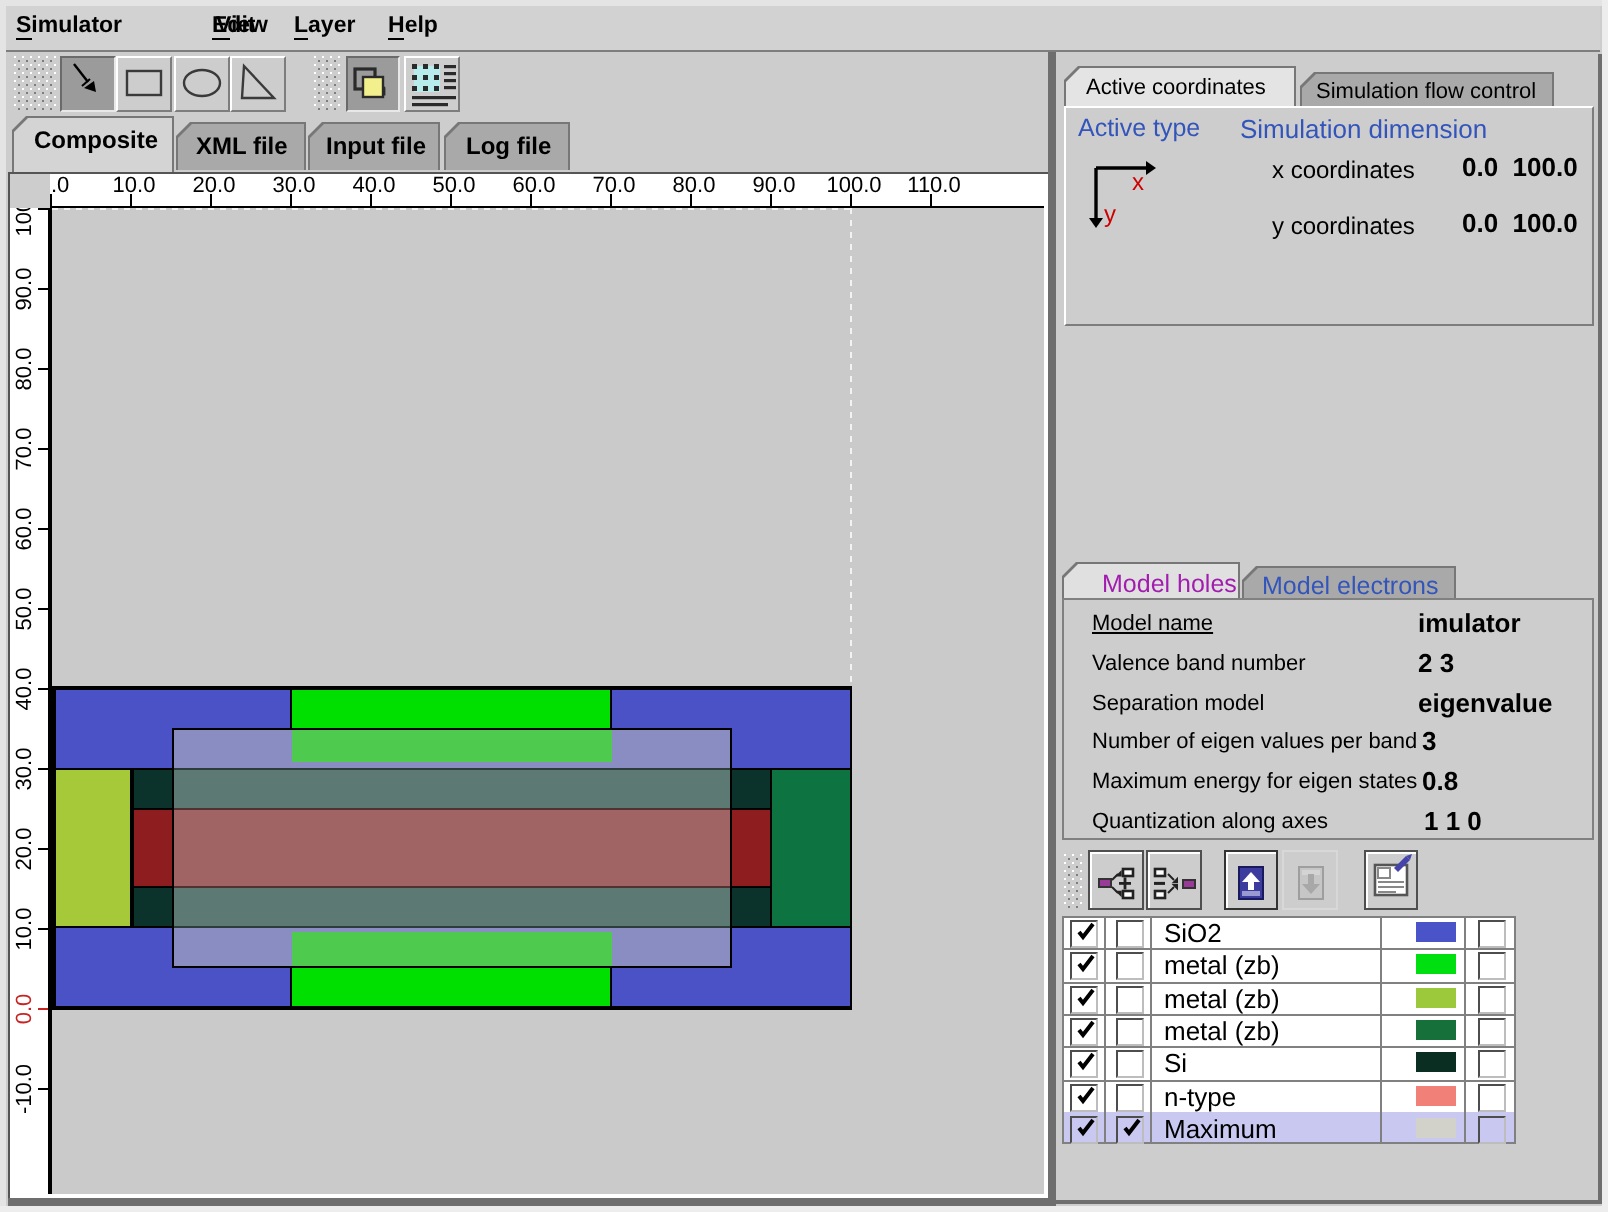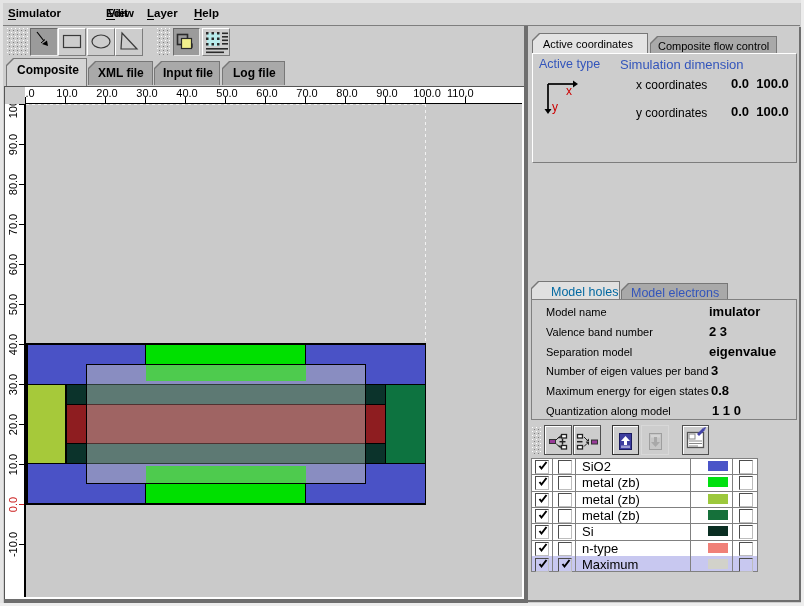--- a/index.html
+++ b/index.html
@@ -142,21 +142,21 @@
 <div class="abs" style="left:222px;top:0px;width:40px;text-align:center;font:11px 'Liberation Sans',sans-serif;">60.0</div>
 <div class="abs" style="left:240px;top:10px;width:1px;height:6px;background:#000;"></div>
 <div class="abs" style="left:262px;top:0px;width:40px;text-align:center;font:11px 'Liberation Sans',sans-serif;">70.0</div>
 <div class="abs" style="left:280px;top:10px;width:1px;height:6px;background:#000;"></div>
 <div class="abs" style="left:302px;top:0px;width:40px;text-align:center;font:11px 'Liberation Sans',sans-serif;">80.0</div>
 <div class="abs" style="left:320px;top:10px;width:1px;height:6px;background:#000;"></div>
 <div class="abs" style="left:342px;top:0px;width:40px;text-align:center;font:11px 'Liberation Sans',sans-serif;">90.0</div>
 <div class="abs" style="left:360px;top:10px;width:1px;height:6px;background:#000;"></div>
 <div class="abs" style="left:382px;top:0px;width:40px;text-align:center;font:11px 'Liberation Sans',sans-serif;">100.0</div>
 <div class="abs" style="left:400px;top:10px;width:1px;height:6px;background:#000;"></div>
-<div class="abs" style="left:422px;top:0px;width:40px;font:11px 'Liberation Sans',sans-serif;">110.0</div>
+<div class="abs" style="left:422px;top:0px;width:40px;text-align:center;font:11px 'Liberation Sans',sans-serif;">110.0</div>
 <div class="abs" style="left:440px;top:10px;width:1px;height:6px;background:#000;"></div>
 </div>
 
 <div class="abs" style="left:5px;top:104px;width:21px;height:493px;background:#fff;overflow:hidden;" id="vruler">
 <div class="abs" style="left:19px;top:0;width:2px;height:493px;background:#000;"></div>
 <div class="vlbl" style="left:-13px;top:-5.5px;width:40px;height:11px;text-align:center;color:#000;">100.0</div>
 <div class="abs" style="left:14px;top:0px;width:5px;height:1px;background:#000;"></div>
 <div class="vlbl" style="left:-13px;top:34.5px;width:40px;height:11px;text-align:center;color:#000;">90.0</div>
 <div class="abs" style="left:14px;top:40px;width:5px;height:1px;background:#000;"></div>
 <div class="vlbl" style="left:-13px;top:74.5px;width:40px;height:11px;text-align:center;color:#000;">80.0</div>
@@ -209,58 +209,58 @@
 </div>
 </div>
 
 <div id="rightpanel">
 
 <div class="abs" style="left:532px;top:33px;width:116px;height:20px;background:#777;clip-path:polygon(0 100%,0 7px,7px 0,100% 0,100% 100%);"></div>
 <div class="abs" style="left:533px;top:34px;width:114px;height:20px;background:#e4e4e4;clip-path:polygon(0 100%,0 7px,7px 0,100% 0,100% 100%);"></div>
 <div class="abs" style="left:543px;top:38px;font:11px 'Liberation Sans',sans-serif;">Active coordinates</div>
 <div class="abs" style="left:650px;top:36px;width:127px;height:17px;background:#777;clip-path:polygon(0 100%,0 7px,7px 0,100% 0,100% 100%);"></div>
 <div class="abs" style="left:651px;top:37px;width:125px;height:16px;background:#a9a9a9;clip-path:polygon(0 100%,0 7px,7px 0,100% 0,100% 100%);"></div>
-<div class="abs" style="left:658px;top:40px;font:11px 'Liberation Sans',sans-serif;">Composite flow control</div>
+<div class="abs" style="left:658px;top:40px;font:11px 'Liberation Sans',sans-serif;">Simulation flow control</div>
 
 <div class="abs" style="left:532px;top:53px;width:265px;height:110px;background:#cdcdcd;border-top:1px solid #fff;border-left:1px solid #fff;border-right:1px solid #7d7d7d;border-bottom:1px solid #7d7d7d;box-sizing:border-box;"></div>
 <div class="abs" style="left:539px;top:57px;font:12.5px 'Liberation Sans',sans-serif;color:#3355bb;">Active type</div>
 <div class="abs" style="left:620px;top:57px;font:13px 'Liberation Sans',sans-serif;color:#3355bb;">Simulation dimension</div>
 
 <svg class="abs" style="left:538px;top:80px;" width="44" height="38">
 <line x1="10" y1="4" x2="10" y2="29" stroke="#000" stroke-width="1.7"></line>
 <line x1="10" y1="4" x2="36" y2="4" stroke="#000" stroke-width="1.7"></line>
 <polygon points="35,0.5 35,7.5 40,4" fill="#000"></polygon>
 <polygon points="6.5,29 13.5,29 10,34" fill="#000"></polygon>
 <text x="28" y="15" font-family="Liberation Sans" font-size="12" fill="#cc0000">x</text>
 <text x="14" y="31" font-family="Liberation Sans" font-size="12" fill="#cc0000">y</text>
 </svg>
 <div class="abs" style="left:636px;top:78px;font:12px 'Liberation Sans',sans-serif;">x coordinates</div>
 <div class="abs" style="left:731px;top:76px;font:bold 13px 'Liberation Sans',sans-serif;">0.0&nbsp; 100.0</div>
 <div class="abs" style="left:636px;top:106px;font:12px 'Liberation Sans',sans-serif;">y coordinates</div>
 <div class="abs" style="left:731px;top:104px;font:bold 13px 'Liberation Sans',sans-serif;">0.0&nbsp; 100.0</div>
 
 <div class="abs" style="left:531px;top:281px;width:89px;height:19px;background:#777;clip-path:polygon(0 100%,0 7px,7px 0,100% 0,100% 100%);"></div>
 <div class="abs" style="left:532px;top:282px;width:87px;height:19px;background:#e0e0e0;clip-path:polygon(0 100%,0 7px,7px 0,100% 0,100% 100%);"></div>
-<div class="abs" style="left:551px;top:285px;font:12.5px 'Liberation Sans',sans-serif;color:#0369a1;">Model holes</div>
+<div class="abs" style="left:551px;top:285px;font:12.5px 'Liberation Sans',sans-serif;color:#a21caf;">Model holes</div>
 <div class="abs" style="left:621px;top:283px;width:107px;height:17px;background:#777;clip-path:polygon(0 100%,0 7px,7px 0,100% 0,100% 100%);"></div>
 <div class="abs" style="left:622px;top:284px;width:105px;height:16px;background:#a9a9a9;clip-path:polygon(0 100%,0 7px,7px 0,100% 0,100% 100%);"></div>
 <div class="abs" style="left:631px;top:286px;font:12.5px 'Liberation Sans',sans-serif;color:#3355bb;">Model electrons</div>
 
 <div class="abs" style="left:531px;top:299px;width:266px;height:121px;background:#cdcdcd;border:1px solid #808080;box-sizing:border-box;"></div>
-<div class="abs" style="left:546px;top:306px;font:11px 'Liberation Sans',sans-serif;">Model name</div>
+<div class="abs" style="left:546px;top:306px;font:11px 'Liberation Sans',sans-serif;text-decoration:underline;">Model name</div>
 <div class="abs" style="left:709px;top:304px;font:bold 13px 'Liberation Sans',sans-serif;">imulator</div>
 <div class="abs" style="left:546px;top:326px;font:11px 'Liberation Sans',sans-serif;">Valence band number</div>
 <div class="abs" style="left:709px;top:324px;font:bold 13px 'Liberation Sans',sans-serif;">2 3</div>
 <div class="abs" style="left:546px;top:346px;font:11px 'Liberation Sans',sans-serif;">Separation model</div>
 <div class="abs" style="left:709px;top:344px;font:bold 13px 'Liberation Sans',sans-serif;text-align:center;">eigenvalue</div>
 <div class="abs" style="left:546px;top:365px;font:11px 'Liberation Sans',sans-serif;">Number of eigen values per band</div>
 <div class="abs" style="left:711px;top:363px;font:bold 13px 'Liberation Sans',sans-serif;">3</div>
 <div class="abs" style="left:546px;top:385px;font:11px 'Liberation Sans',sans-serif;">Maximum energy for eigen states</div>
 <div class="abs" style="left:711px;top:383px;font:bold 13px 'Liberation Sans',sans-serif;">0.8</div>
-<div class="abs" style="left:546px;top:405px;font:11px 'Liberation Sans',sans-serif;">Quantization along model</div>
+<div class="abs" style="left:546px;top:405px;font:11px 'Liberation Sans',sans-serif;">Quantization along axes</div>
 <div class="abs" style="left:712px;top:403px;font:bold 13px 'Liberation Sans',sans-serif;">1 1 0</div>
 
 <svg class="abs" style="left:532px;top:427px;" width="10" height="28">
         <rect width="10" height="28" fill="url(#st)"></rect>
       </svg>
 <div class="btn2" style="left:544px;top:425px;height:30px;"></div>
 <div class="btn2" style="left:573px;top:425px;height:30px;"></div>
 <div class="btn2" style="left:612px;top:425px;width:27px;height:30px;border-color:#333;"></div>
 <div class="btn2" style="left:641px;top:425px;height:30px;border-color:#d8d8d8;box-shadow:none;"></div>
 <div class="btn2" style="left:682px;top:425px;width:27px;height:30px;"></div>

